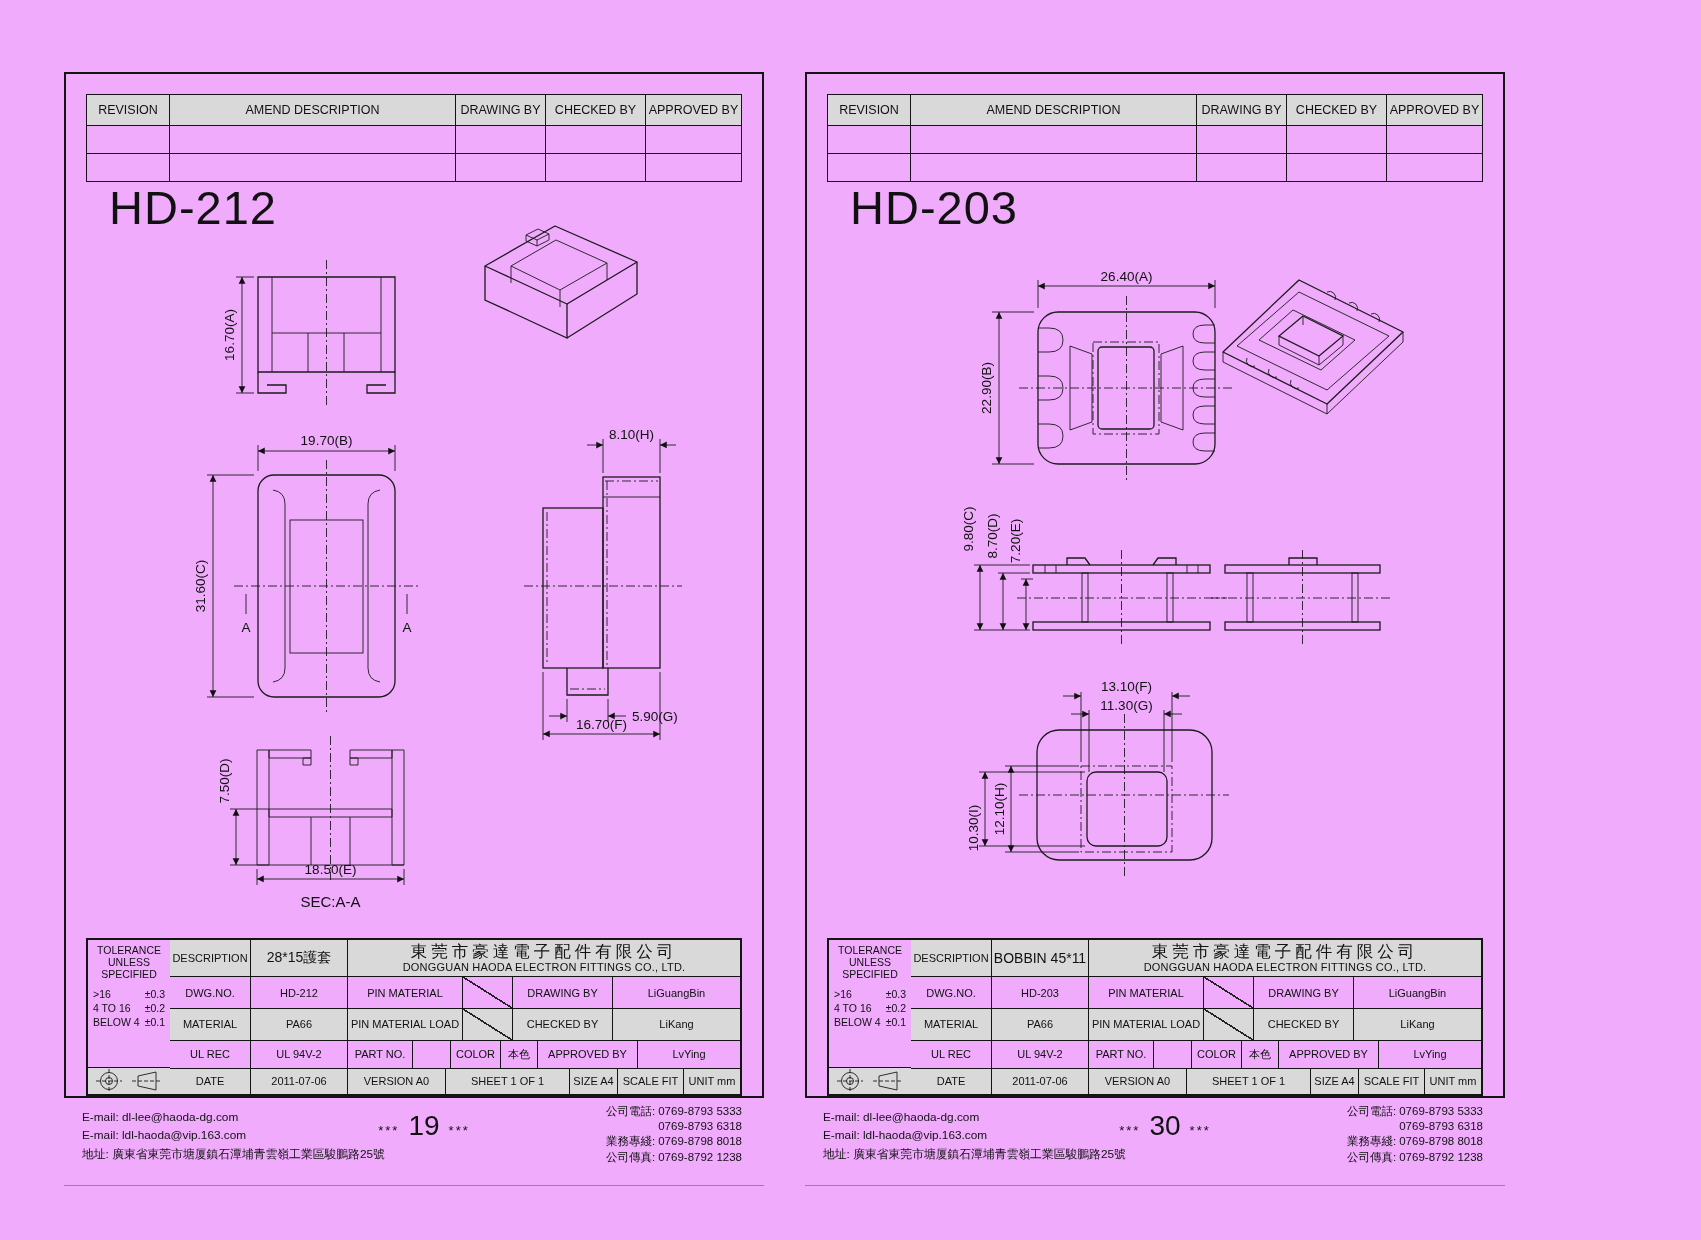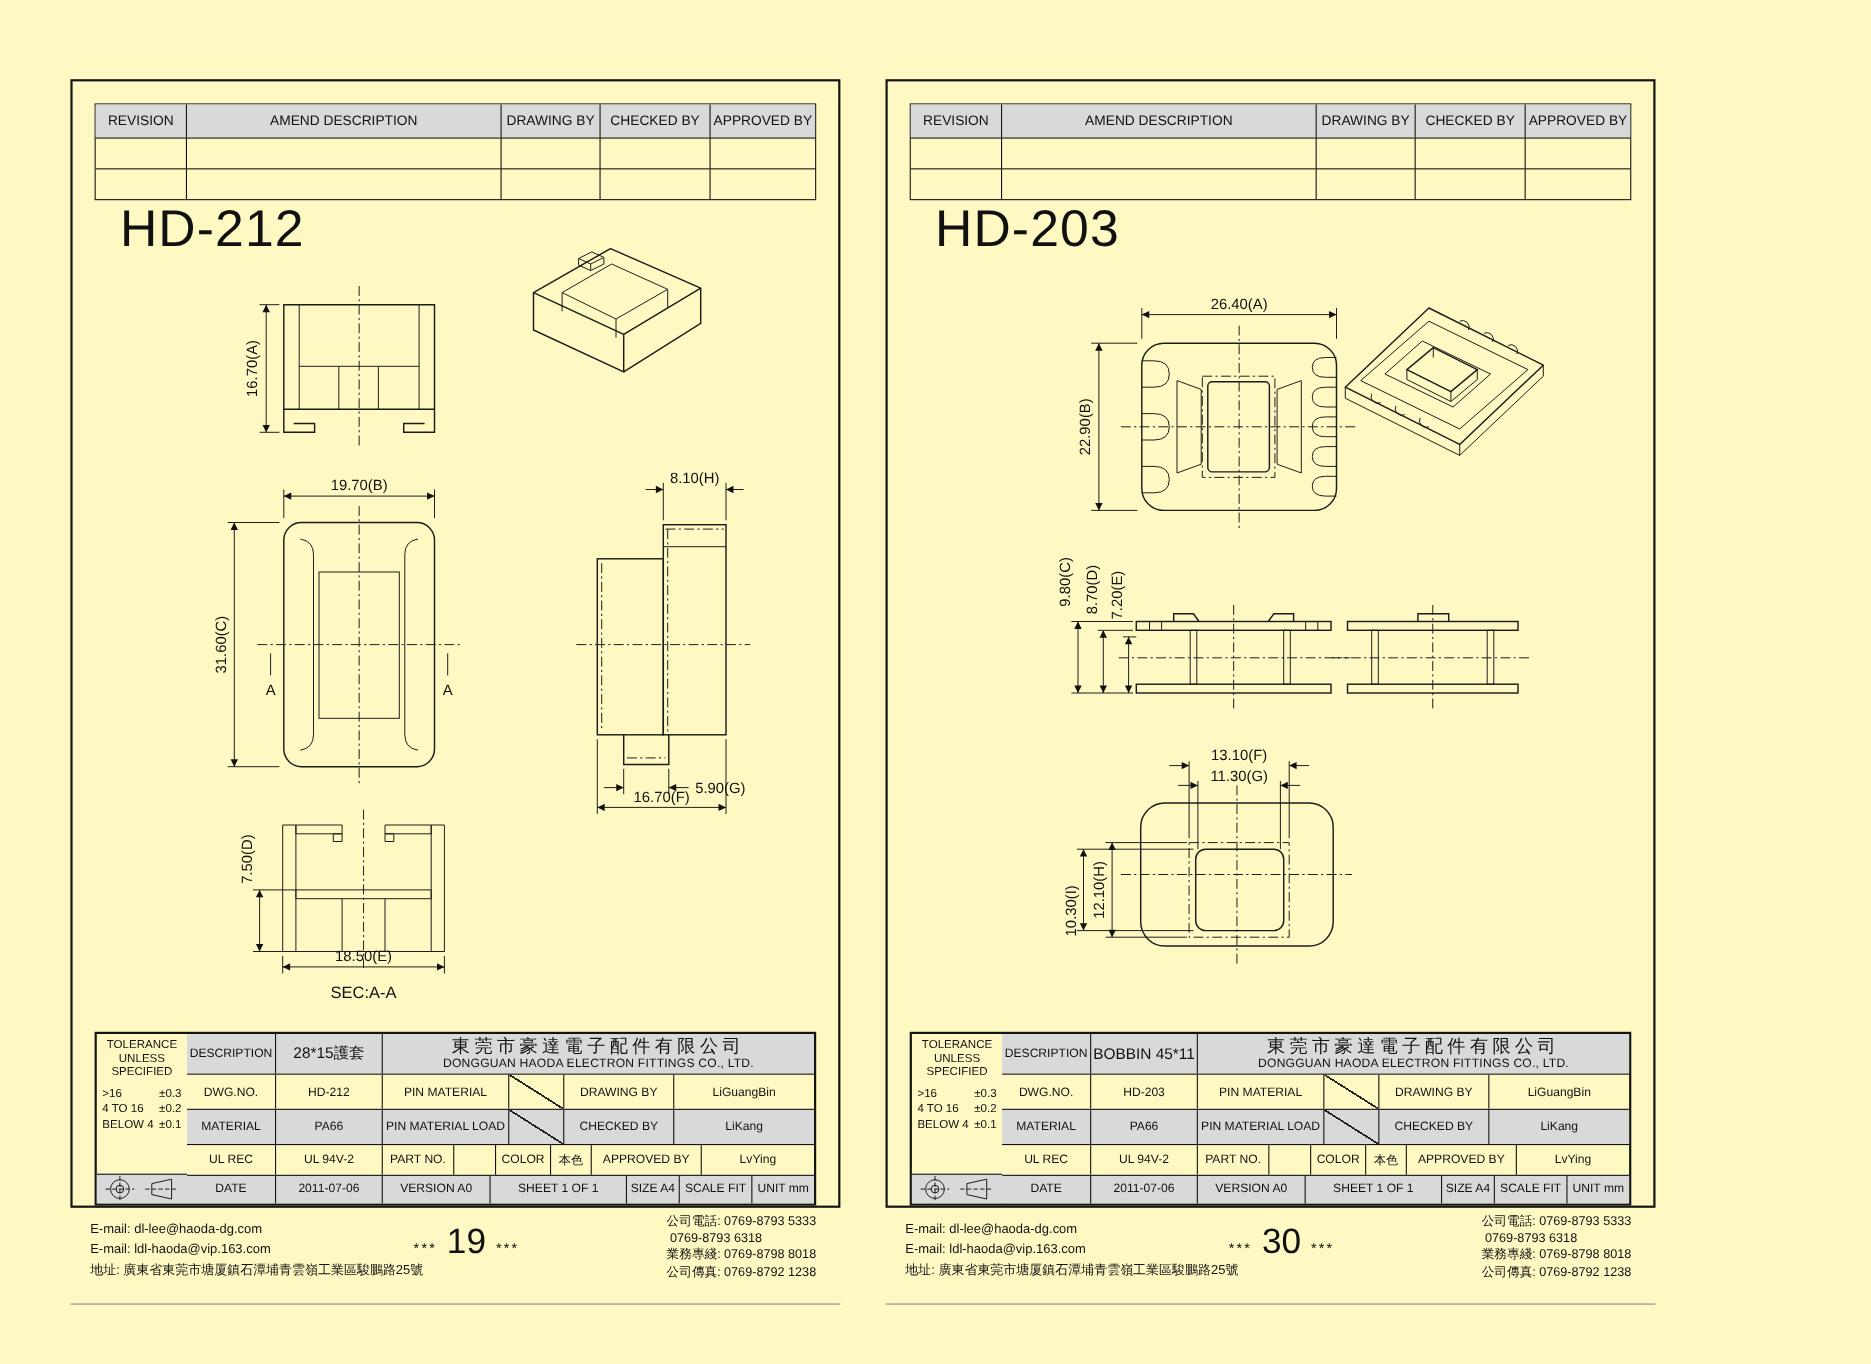--- a/index.html
+++ b/index.html
@@ -1,16 +1,16 @@
 <!DOCTYPE html>
 <html><head>
 <meta charset="utf-8">
 <style>
   html,body{margin:0;padding:0;background:#ffffff;}
-  .canvas{position:relative;width:1701px;height:1240px;background:#fef9c3;overflow:hidden;
+  .canvas{position:relative;width:1701px;height:1240px;background:#f0abfc;overflow:hidden;
           font-family:"Liberation Sans","DejaVu Sans",sans-serif;color:#111;}
   .sheet{position:absolute;top:72px;width:700px;height:1130px;}
   .sheet.left{left:64px;} .sheet.right{left:805px;}
   .frame{position:absolute;left:0;top:0;width:700px;height:1026px;border:2.5px solid #141414;box-sizing:border-box;}
   
   .rev{position:absolute;left:22px;top:22px;width:656px;border:1.6px solid #141414;box-sizing:border-box;
        display:grid;grid-template-columns:82px 286px 90px 100px 1fr;grid-template-rows:30px 28px 28px;}
   .rev .c{border-left:1.3px solid #141414;border-top:1.3px solid #141414;display:flex;align-items:center;justify-content:center;
           font-size:12.5px;box-sizing:border-box;}
   .rev .c:nth-child(5n+1){border-left:none;}
@@ -35,23 +35,23 @@
   .big{font-size:16px;}
   .diag{background-image:linear-gradient(to right top,rgba(0,0,0,0) calc(50% - .8px),#222 calc(50% - .8px),#222 calc(50% + .8px),rgba(0,0,0,0) calc(50% + .8px));}
   .company{flex-direction:column;line-height:1.15;}
   .cn{font-size:16.5px;letter-spacing:4px;white-space:nowrap;}
   .en{font-size:11px;letter-spacing:.2px;}
   
   .foot{position:absolute;left:0;top:1032px;width:700px;height:78px;font-size:11.8px;}
   .femail{position:absolute;left:18px;top:4px;line-height:1.55;}
   .fpage{position:absolute;left:250px;top:6px;width:220px;text-align:center;display:flex;align-items:baseline;justify-content:center;gap:9px;}
   .fpage .stars{font-size:13px;letter-spacing:2px;}
-  .fpage .num{font-size:32px;}
+  .fpage .num{font-size:28px;}
   .fphone{position:absolute;right:22px;top:0px;line-height:1.32;font-size:11.5px;}
-  .frow{display:flex;justify-content:flex-start;}
+  .frow{display:flex;justify-content:space-between;}
   .frow .lab{margin-right:3px;}
   .pageline{position:absolute;left:0;top:1113px;width:700px;border-top:1.6px solid #8a8a8a;}
   
   text.dt{font:13.5px "Liberation Sans","DejaVu Sans",sans-serif;fill:#111;}
   text.dts{font:15px "Liberation Sans","DejaVu Sans",sans-serif;fill:#111;}
   .ol{fill:none;stroke:#1b1b1b;stroke-width:1.3;}
   .thin{fill:none;stroke:#1b1b1b;stroke-width:0.9;}
   .dash{fill:none;stroke:#1b1b1b;stroke-width:0.9;stroke-dasharray:9 3 2 3;}
   .dim{fill:none;stroke:#1b1b1b;stroke-width:0.9;}
   .hat{stroke:#1b1b1b;stroke-width:0.9;}

